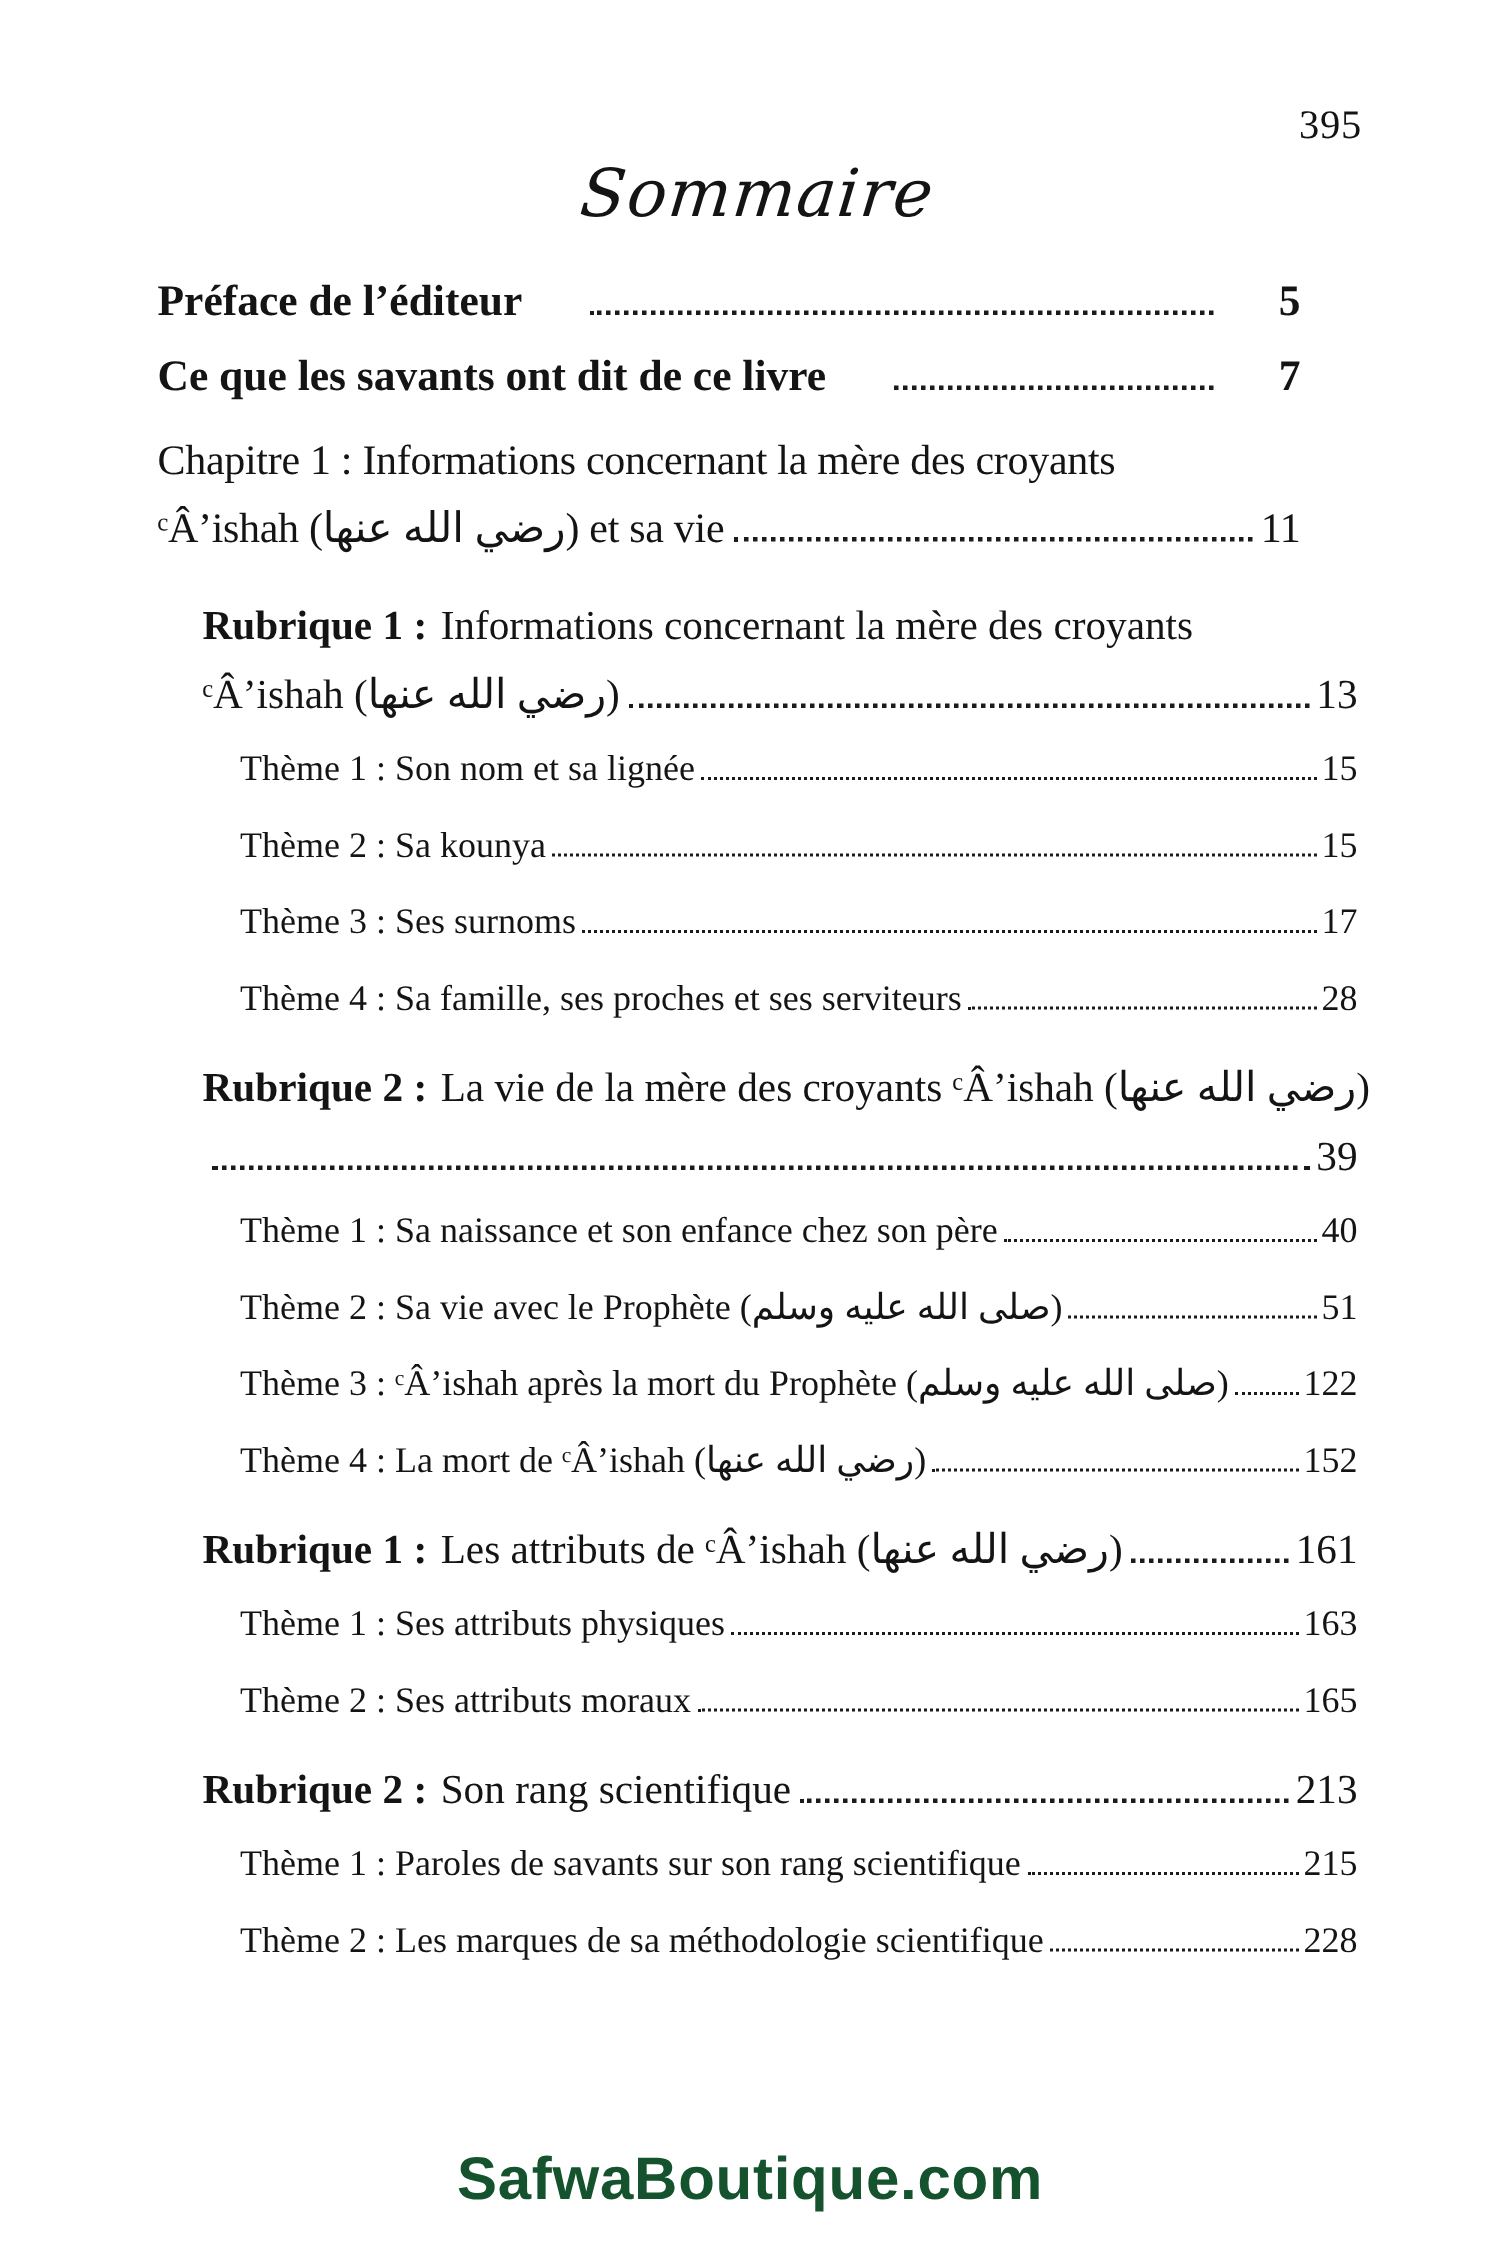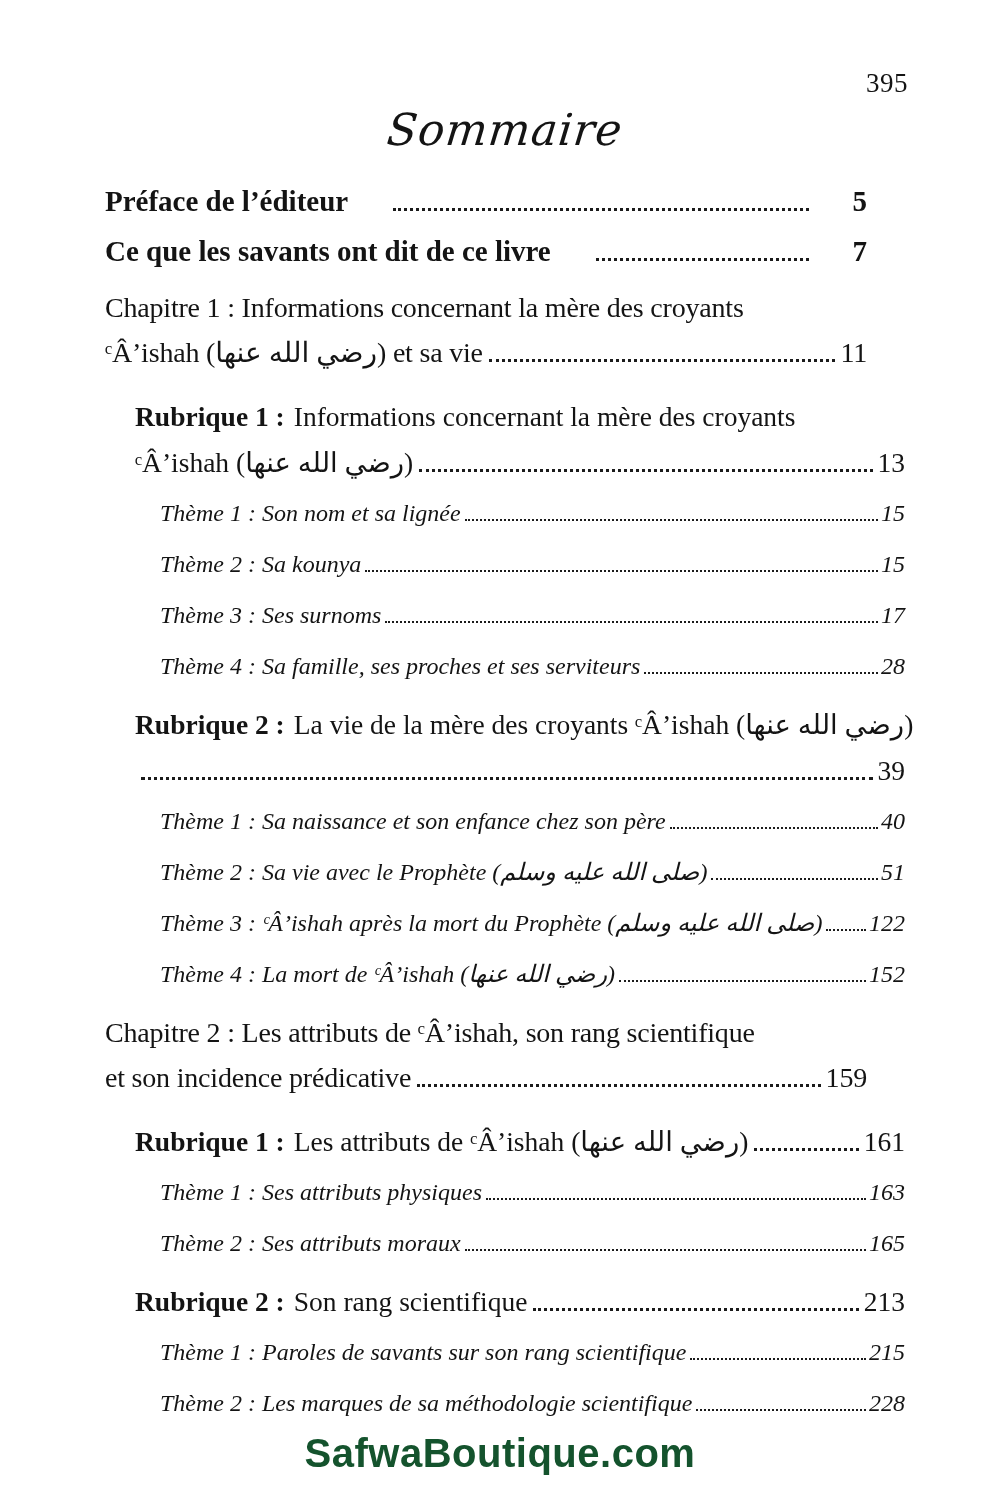--- a/index.html
+++ b/index.html
@@ -62,21 +62,20 @@
   
   .rubrique{
     font-size:27.5px;
     line-height:46px;
     margin:19px 0 12px 30px;
   }
   .rub-label{font-weight:bold;margin-right:9px;}
 
   
   .theme{
-    font-style:italic;
     font-size:24px;
     line-height:30px;
     margin:0 0 21px 55px;
   }
   .theme .leader{border-bottom-width:2.6px;margin:0 3px 0 4px;}
 
   .footer{
     position:absolute;left:0;bottom:24px;width:1000px;
     text-align:center;
     font-family:"Liberation Sans","DejaVu Sans",sans-serif;
@@ -175,28 +174,20 @@
       <span class="t">Thème 3 : ᶜÂ’ishah après la mort du Prophète (صلى الله عليه وسلم)</span>
       <span class="leader"></span>
       <span class="pg">122</span>
     </div>
     <div class="row theme">
       <span class="t">Thème 4 : La mort de ᶜÂ’ishah (رضي الله عنها)</span>
       <span class="leader"></span>
       <span class="pg">152</span>
     </div>
 
-    <div class="chapter">
-      <div class="line">Chapitre 2 : Les attributs de ᶜÂ’ishah, son rang scientifique</div>
-      <div class="row">
-        <span class="t">et son incidence prédicative</span>
-        <span class="leader"></span>
-        <span class="pg">159</span>
-      </div>
-    </div>
 
     <div class="rubrique">
       <div class="row">
         <span class="rub-label">Rubrique 1 :</span>
         <span class="t">Les attributs de ᶜÂ’ishah (رضي الله عنها)</span>
         <span class="leader"></span>
         <span class="pg">161</span>
       </div>
     </div>
 

